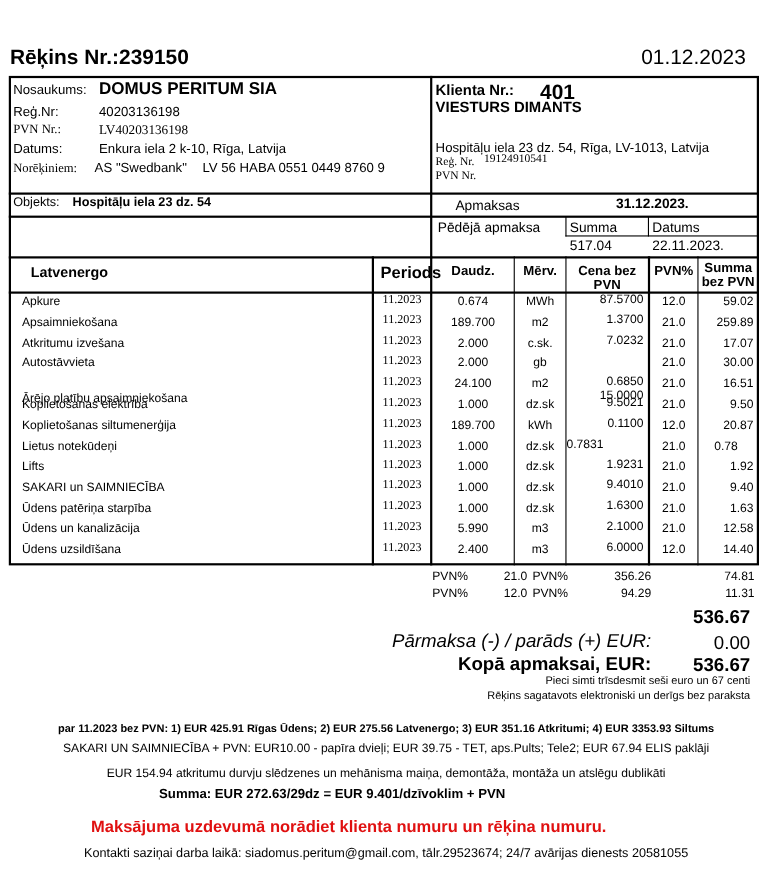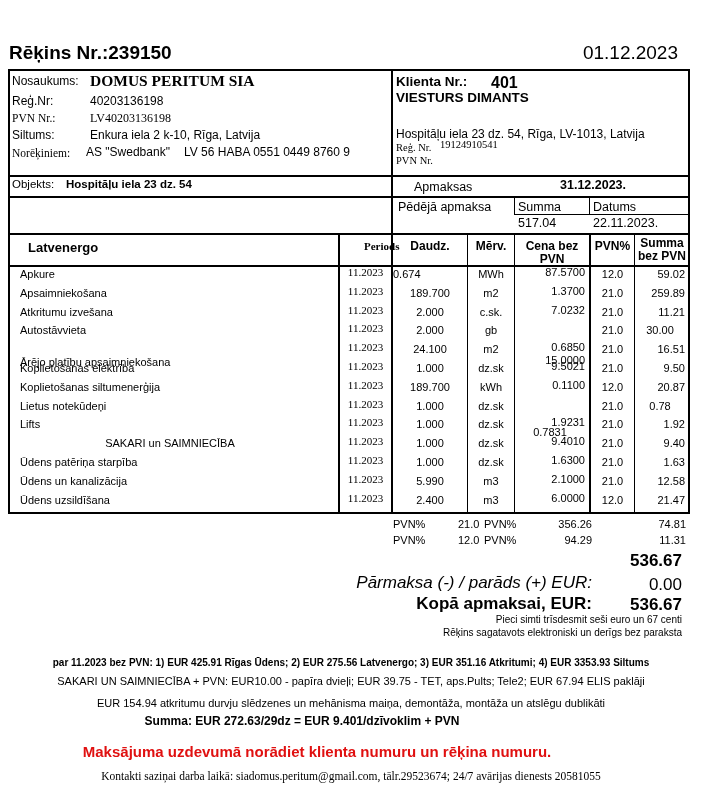--- a/index.html
+++ b/index.html
@@ -1,18 +1,18 @@
 <!DOCTYPE html>
 <html><head>
 <meta charset="utf-8">
 <style>
   html, body { margin:0; padding:0; background:#ffffff; }
   body { width:702px; height:807px; position:relative; overflow:hidden; font-family:"Liberation Sans", sans-serif; color:#000; }
   .abs { position:absolute; white-space:nowrap; }
-  .serif { font-family:Liberation Serif, serif; }
+  .serif { font-family:Liberation Sans, sans-serif; }
   .title { left:9px; top:42px; font-size:19px; font-weight:bold; }
   .date { right:24px; top:42px; font-size:19px; }
 
   .box { position:absolute; border:2px solid #000; box-sizing:border-box; }
   .vline { position:absolute; background:#000; width:2px; }
   .hline { position:absolute; background:#000; height:2px; }
   .thin-v { position:absolute; background:#000; width:1px; }
   .thin-h { position:absolute; background:#000; height:1px; }
 
   .lbl { font-size:12px; }
@@ -44,28 +44,28 @@
 <div class="thin-v" style="left:514px; top:197px; height:18px;"></div>
 <div class="thin-v" style="left:589px; top:197px; height:18px;"></div>
 <div class="thin-h" style="left:514px; top:214px; width:176px;"></div>
 
 <div class="abs lbl" style="left:12px; top:74px;">Nosaukums:</div>
 <div class="abs serif" style="left:90px; top:72px; font-size:15.5px; font-weight:bold;">DOMUS PERITUM SIA</div>
 <div class="abs lbl" style="left:12px; top:94px;">Reģ.Nr:</div>
 <div class="abs val" style="left:90px; top:94px;">40203136198</div>
 <div class="abs lbl-serif" style="left:12px; top:112px;">PVN Nr.:</div>
 <div class="abs lbl-serif" style="left:90px; top:111px; font-size:12px;">LV40203136198</div>
-<div class="abs lbl" style="left:12px; top:128px;">Siltums:</div>
+<div class="abs lbl" style="left:12px; top:128px;">Datums:</div>
 <div class="abs val" style="left:90px; top:128px;">Enkura iela 2 k-10, Rīga, Latvija</div>
 <div class="abs lbl-serif" style="left:12px; top:147px;">Norēķiniem:</div>
 <div class="abs val" style="left:86px; top:145px;">AS "Swedbank"</div>
 <div class="abs val" style="left:184px; top:145px;">LV 56 HABA 0551 0449 8760 9</div>
 
 <div class="abs" style="left:396px; top:74px; font-size:13.5px; font-weight:bold;">Klienta Nr.:</div>
-<div class="abs" style="left:491px; top:74px; font-size:16px; font-weight:bold;">401</div>
+<div class="abs" style="left:491px; top:74px; font-size:19px; font-weight:bold;">401</div>
 <div class="abs" style="left:396px; top:90px; font-size:13.5px; font-weight:bold;">VIESTURS DIMANTS</div>
 <div class="abs val" style="left:396px; top:127px;">Hospitāļu iela 23 dz. 54, Rīga, LV-1013, Latvija</div>
 <div class="abs lbl-serif" style="left:396px; top:142px; font-size:10.5px;">Reģ. Nr.</div>
 <div class="abs lbl-serif" style="left:440px; top:139px; font-size:10.5px;">19124910541</div>
 <div class="abs lbl-serif" style="left:396px; top:155px; font-size:10.5px;">PVN Nr.</div>
 
 <div class="abs" style="left:12px; top:178px; font-size:11.5px;">Objekts:</div>
 <div class="abs" style="left:66px; top:178px; font-size:11.5px; font-weight:bold;">Hospitāļu iela 23 dz. 54</div>
 <div class="abs" style="left:414px; top:180px; font-size:12.5px;">Apmaksas</div>
 <div class="abs" style="left:560px; top:178px; font-size:12.5px; font-weight:bold;">31.12.2023.</div>
@@ -77,34 +77,34 @@
 
 <div class="vline" style="left:338px; top:233px; height:281px;"></div>
 <div class="vline" style="left:391px; top:233px; height:281px;"></div>
 <div class="thin-v" style="left:467px; top:233px; height:281px;"></div>
 <div class="thin-v" style="left:514px; top:233px; height:281px;"></div>
 <div class="vline" style="left:589px; top:233px; height:281px;"></div>
 <div class="thin-v" style="left:634px; top:233px; height:281px;"></div>
 <div class="hline" style="left:8px; top:265px; width:682px;"></div>
 
 <div class="abs" style="left:28px; top:240px; font-size:13px; font-weight:bold;">Latvenergo</div>
-<div class="abs serif" style="left:364px; top:240px; font-size:11px; font-weight:bold;">Periods</div>
+<div class="abs serif" style="left:346px; top:240px; font-size:15px; font-weight:bold;">Periods</div>
 <div class="abs th" style="left:393px; top:240px; width:74px;">Daudz.</div>
 <div class="abs th" style="left:468px; top:240px; width:46px;">Mērv.</div>
 <div class="abs th" style="left:515px; top:240px; width:74px;">Cena bez</div>
 <div class="abs th" style="left:515px; top:253px; width:74px;">PVN</div>
 <div class="abs th" style="left:591px; top:240px; width:43px;">PVN%</div>
 <div class="abs th" style="left:635px; top:237px; width:54px;">Summa</div>
 <div class="abs th" style="left:635px; top:250px; width:54px;">bez PVN</div>
 
 <div id="rows">
     <div>
       <div class="abs td" style="left: 20px; width: 300px; text-align: left; top: 268px;">Apkure</div>
       <div class="abs td-serif" style="left: 340px; width: 51px; text-align: center; top: 266px;">11.2023</div>
-      <div class="abs td" style="left: 393px; width: 74px; top: 268px;">0.674</div>
+      <div class="abs td" style="left: 393px; width: 74px; text-align: center; top: 268px;">0.674</div>
       <div class="abs td" style="left: 468px; width: 46px; text-align: center; top: 268px;">MWh</div>
       <div class="abs td" style="left: 515px; width: 70px; text-align: right; top: 266px;">87.5700</div>
       <div class="abs td" style="left: 591px; width: 43px; text-align: center; top: 268px;">12.0</div>
       <div class="abs td" style="left: 635px; width: 50px; text-align: right; top: 268px;">59.02</div>
     </div>
     <div>
       <div class="abs td" style="left: 20px; width: 300px; text-align: left; top: 286.8px;">Apsaimniekošana</div>
       <div class="abs td-serif" style="left: 340px; width: 51px; text-align: center; top: 284.8px;">11.2023</div>
       <div class="abs td" style="left: 393px; width: 74px; text-align: center; top: 286.8px;">189.700</div>
       <div class="abs td" style="left: 468px; width: 46px; text-align: center; top: 286.8px;">m2</div>
@@ -112,30 +112,30 @@
       <div class="abs td" style="left: 591px; width: 43px; text-align: center; top: 286.8px;">21.0</div>
       <div class="abs td" style="left: 635px; width: 50px; text-align: right; top: 286.8px;">259.89</div>
     </div>
     <div>
       <div class="abs td" style="left: 20px; width: 300px; text-align: left; top: 305.6px;">Atkritumu izvešana</div>
       <div class="abs td-serif" style="left: 340px; width: 51px; text-align: center; top: 303.6px;">11.2023</div>
       <div class="abs td" style="left: 393px; width: 74px; text-align: center; top: 305.6px;">2.000</div>
       <div class="abs td" style="left: 468px; width: 46px; text-align: center; top: 305.6px;">c.sk.</div>
       <div class="abs td" style="left: 515px; width: 70px; text-align: right; top: 303.6px;">7.0232</div>
       <div class="abs td" style="left: 591px; width: 43px; text-align: center; top: 305.6px;">21.0</div>
-      <div class="abs td" style="left: 635px; width: 50px; text-align: right; top: 305.6px;">11.21</div>
+      <div class="abs td" style="left: 635px; width: 50px; text-align: right; top: 305.6px;">17.07</div>
     </div>
     <div>
       <div class="abs td" style="left: 20px; width: 300px; text-align: left; top: 324.4px;">Autostāvvieta</div>
       <div class="abs td-serif" style="left: 340px; width: 51px; text-align: center; top: 322.4px;">11.2023</div>
       <div class="abs td" style="left: 393px; width: 74px; text-align: center; top: 324.4px;">2.000</div>
       <div class="abs td" style="left: 468px; width: 46px; text-align: center; top: 324.4px;">gb</div>
       <div class="abs td" style="left: 515px; width: 70px; text-align: right; top: 322.4px; margin-top: 32px;">15.0000</div>
       <div class="abs td" style="left: 591px; width: 43px; text-align: center; top: 324.4px;">21.0</div>
-      <div class="abs td" style="left: 635px; width: 50px; text-align: center; top: 324.4px;">30.00</div>
+      <div class="abs td" style="left: 635px; width: 50px; text-align: right; top: 324.4px;">30.00</div>
     </div>
     <div>
       <div class="abs td" style="left: 20px; width: 300px; text-align: left; top: 356px;">Ārējo platību apsaimniekošana</div>
       <div class="abs td-serif" style="left: 340px; width: 51px; text-align: center; top: 341.2px;">11.2023</div>
       <div class="abs td" style="left: 393px; width: 74px; text-align: center; top: 343.2px;">24.100</div>
       <div class="abs td" style="left: 468px; width: 46px; text-align: center; top: 343.2px;">m2</div>
       <div class="abs td" style="left: 515px; width: 70px; text-align: right; top: 341.2px;">0.6850</div>
       <div class="abs td" style="left: 591px; width: 43px; text-align: center; top: 343.2px;">21.0</div>
       <div class="abs td" style="left: 635px; width: 50px; text-align: right; top: 343.2px;">16.51</div>
     </div>
@@ -155,35 +155,35 @@
       <div class="abs td" style="left: 468px; width: 46px; text-align: center; top: 380.8px;">kWh</div>
       <div class="abs td" style="left: 515px; width: 70px; text-align: right; top: 378.8px;">0.1100</div>
       <div class="abs td" style="left: 591px; width: 43px; text-align: center; top: 380.8px;">12.0</div>
       <div class="abs td" style="left: 635px; width: 50px; text-align: right; top: 380.8px;">20.87</div>
     </div>
     <div>
       <div class="abs td" style="left: 20px; width: 300px; text-align: left; top: 399.6px;">Lietus notekūdeņi</div>
       <div class="abs td-serif" style="left: 340px; width: 51px; text-align: center; top: 397.6px;">11.2023</div>
       <div class="abs td" style="left: 393px; width: 74px; text-align: center; top: 399.6px;">1.000</div>
       <div class="abs td" style="left: 468px; width: 46px; text-align: center; top: 399.6px;">dz.sk</div>
-      <div class="abs td" style="left: 515px; width: 70px; text-align: center; top: 397.6px; margin-top: 28px;">0.7831</div>
+      <div class="abs td" style="left: 515px; width: 70px; text-align: left; top: 397.6px;">0.7831</div>
       <div class="abs td" style="left: 591px; width: 43px; text-align: center; top: 399.6px;">21.0</div>
       <div class="abs td" style="left: 635px; width: 50px; text-align: center; top: 399.6px;">0.78</div>
     </div>
     <div>
       <div class="abs td" style="left: 20px; width: 300px; text-align: left; top: 418.4px;">Lifts</div>
       <div class="abs td-serif" style="left: 340px; width: 51px; text-align: center; top: 416.4px;">11.2023</div>
       <div class="abs td" style="left: 393px; width: 74px; text-align: center; top: 418.4px;">1.000</div>
       <div class="abs td" style="left: 468px; width: 46px; text-align: center; top: 418.4px;">dz.sk</div>
       <div class="abs td" style="left: 515px; width: 70px; text-align: right; top: 416.4px;">1.9231</div>
       <div class="abs td" style="left: 591px; width: 43px; text-align: center; top: 418.4px;">21.0</div>
       <div class="abs td" style="left: 635px; width: 50px; text-align: right; top: 418.4px;">1.92</div>
     </div>
     <div>
-      <div class="abs td" style="left: 20px; width: 300px; text-align: center; top: 437.2px;">SAKARI un SAIMNIECĪBA</div>
+      <div class="abs td" style="left: 20px; width: 300px; text-align: left; top: 437.2px;">SAKARI un SAIMNIECĪBA</div>
       <div class="abs td-serif" style="left: 340px; width: 51px; text-align: center; top: 435.2px;">11.2023</div>
       <div class="abs td" style="left: 393px; width: 74px; text-align: center; top: 437.2px;">1.000</div>
       <div class="abs td" style="left: 468px; width: 46px; text-align: center; top: 437.2px;">dz.sk</div>
       <div class="abs td" style="left: 515px; width: 70px; text-align: right; top: 435.2px;">9.4010</div>
       <div class="abs td" style="left: 591px; width: 43px; text-align: center; top: 437.2px;">21.0</div>
       <div class="abs td" style="left: 635px; width: 50px; text-align: right; top: 437.2px;">9.40</div>
     </div>
     <div>
       <div class="abs td" style="left: 20px; width: 300px; text-align: left; top: 456px;">Ūdens patēriņa starpība</div>
       <div class="abs td-serif" style="left: 340px; width: 51px; text-align: center; top: 454px;">11.2023</div>
@@ -202,21 +202,21 @@
       <div class="abs td" style="left: 591px; width: 43px; text-align: center; top: 474.8px;">21.0</div>
       <div class="abs td" style="left: 635px; width: 50px; text-align: right; top: 474.8px;">12.58</div>
     </div>
     <div>
       <div class="abs td" style="left: 20px; width: 300px; text-align: left; top: 493.6px;">Ūdens uzsildīšana</div>
       <div class="abs td-serif" style="left: 340px; width: 51px; text-align: center; top: 491.6px;">11.2023</div>
       <div class="abs td" style="left: 393px; width: 74px; text-align: center; top: 493.6px;">2.400</div>
       <div class="abs td" style="left: 468px; width: 46px; text-align: center; top: 493.6px;">m3</div>
       <div class="abs td" style="left: 515px; width: 70px; text-align: right; top: 491.6px;">6.0000</div>
       <div class="abs td" style="left: 591px; width: 43px; text-align: center; top: 493.6px;">12.0</div>
-      <div class="abs td" style="left: 635px; width: 50px; text-align: right; top: 493.6px;">21.47</div>
+      <div class="abs td" style="left: 635px; width: 50px; text-align: right; top: 493.6px;">14.40</div>
     </div>
   </div>
 
 <div class="abs" style="left:393px; top:518px; font-size:11px;">PVN%</div>
 <div class="abs" style="left:458px; top:518px; font-size:11px;">21.0</div>
 <div class="abs" style="left:484px; top:518px; font-size:11px;">PVN%</div>
 <div class="abs" style="right:110px; top:518px; font-size:11px;">356.26</div>
 <div class="abs" style="right:16px; top:518px; font-size:11px;">74.81</div>
 
 <div class="abs" style="left:393px; top:534px; font-size:11px;">PVN%</div>

